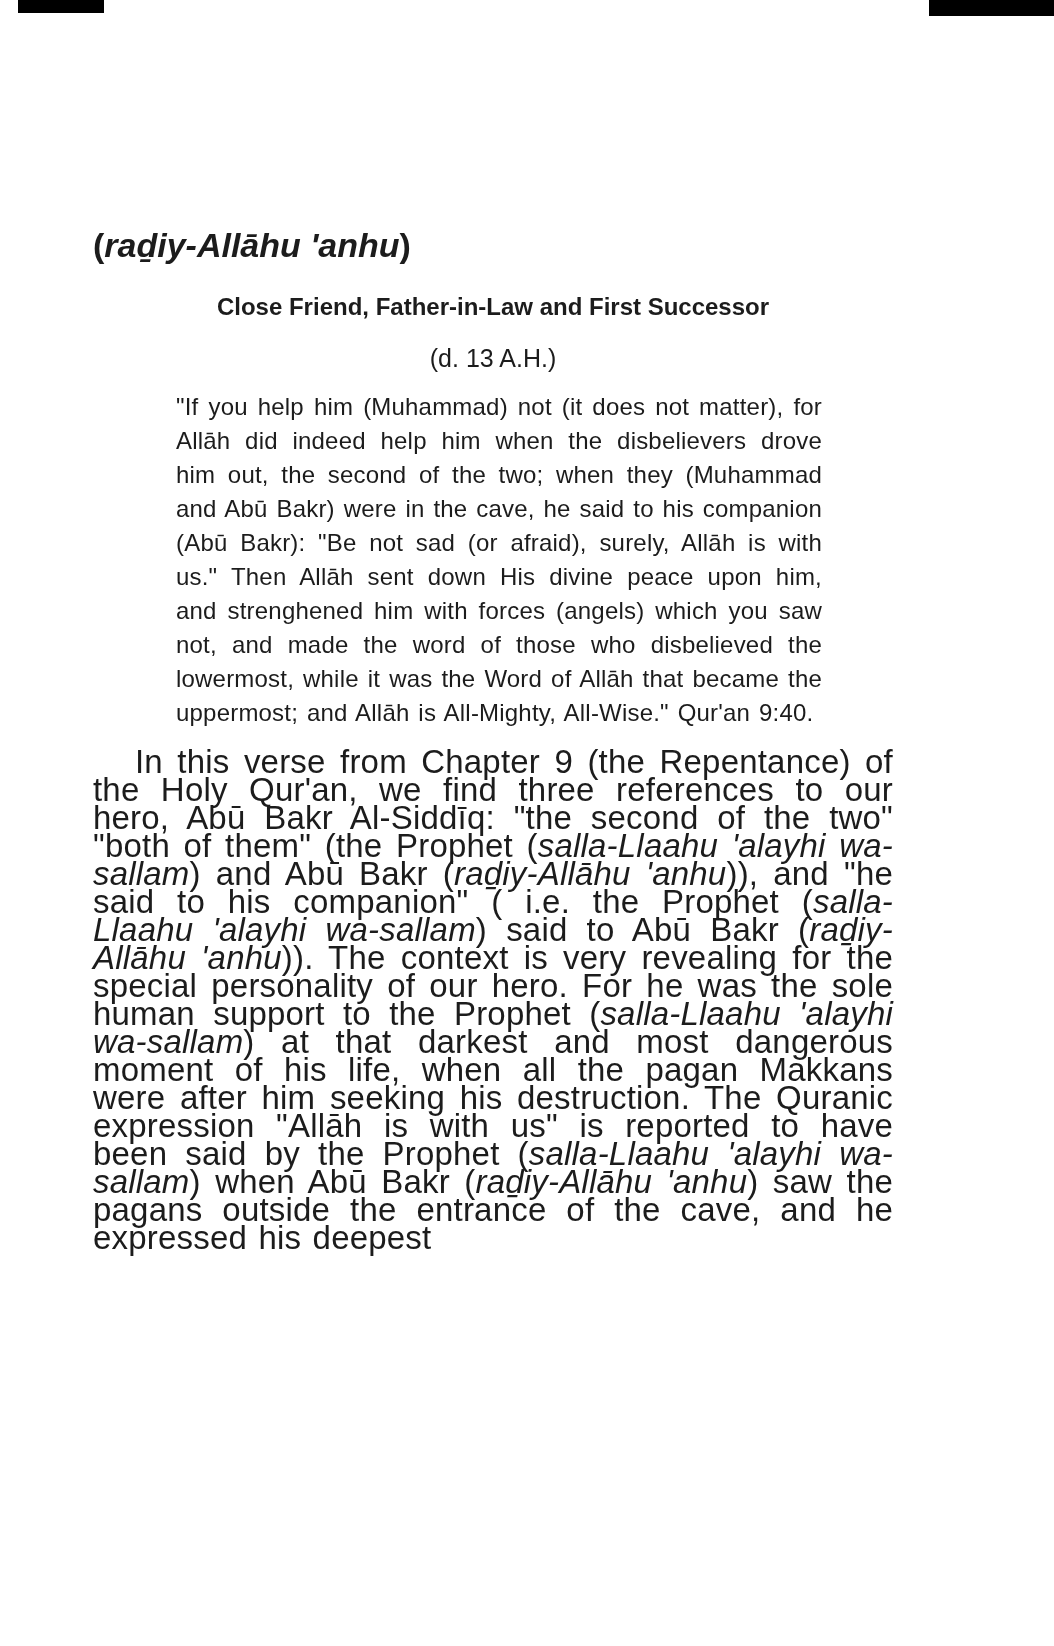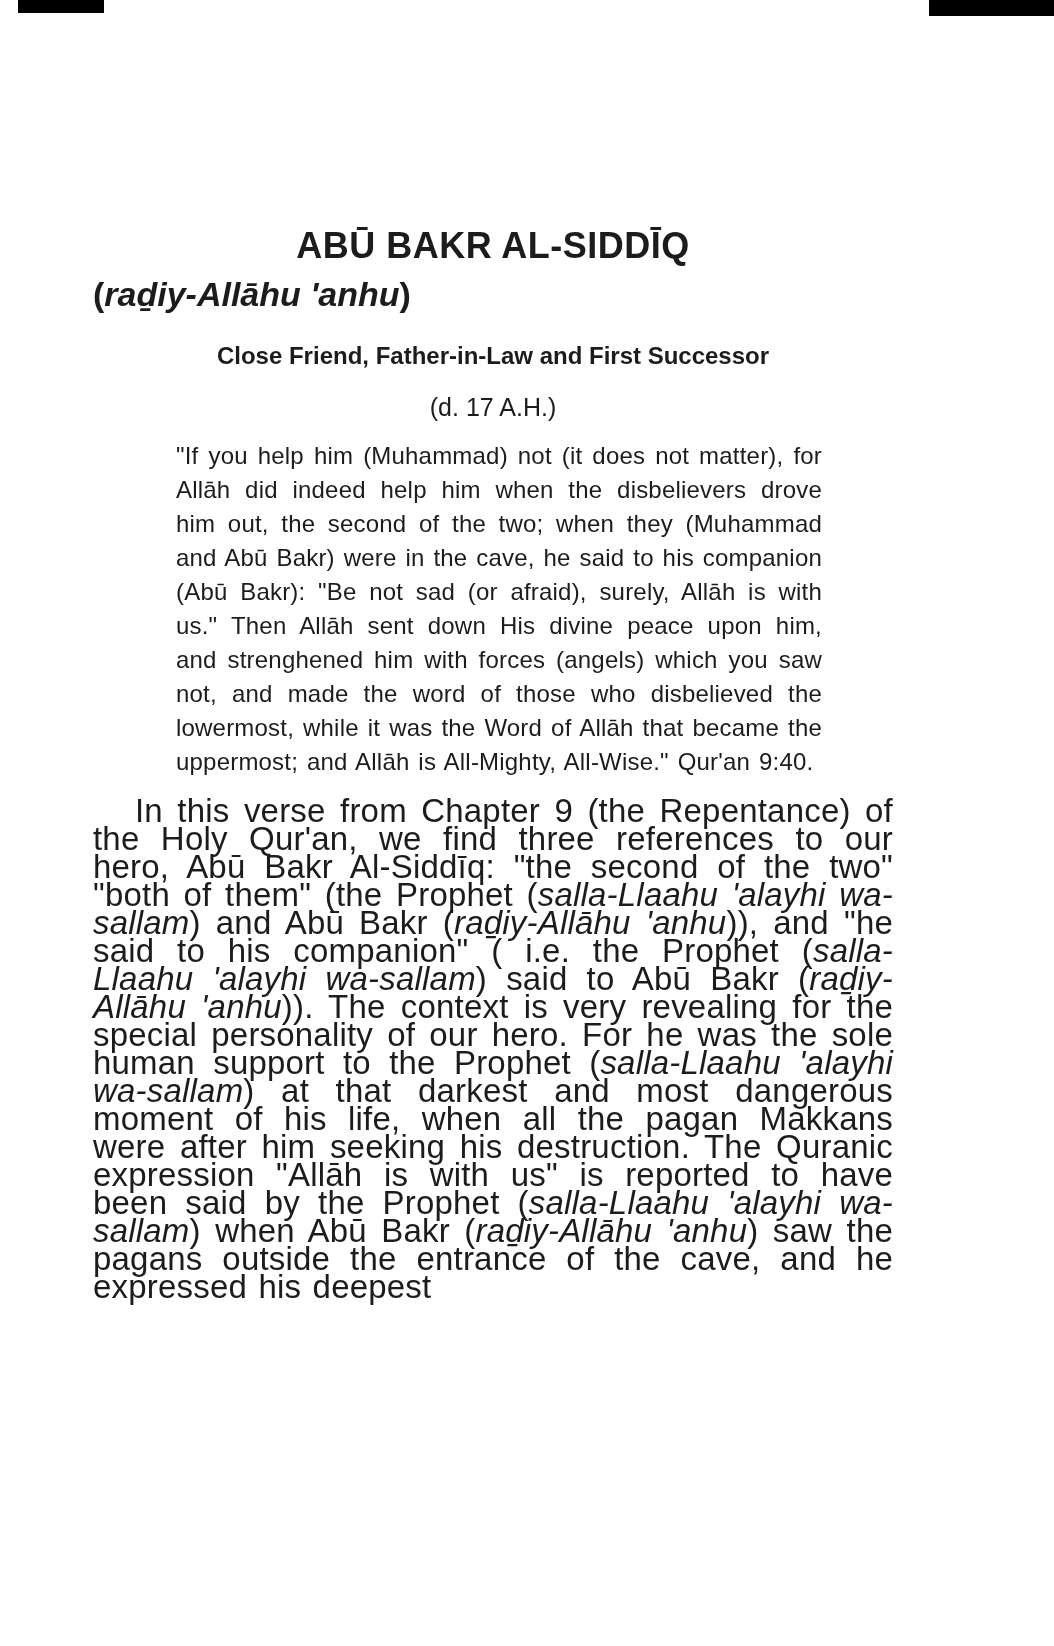--- a/index.html
+++ b/index.html
@@ -80,28 +80,27 @@
 </head>
 <body>
 
 <div class="page">
 
   <div class="scan-bar scan-bar-left"></div>
   <div class="scan-bar scan-bar-right"></div>
 
   <div class="content">
 
-    <h1 class="title">ABŪ BAKR AL-SIDDĪQ</h1>
 
     <div class="subtitle"><span>(</span><span class="it">raḏiy-Allāhu 'anhu</span><span>)</span></div>
 
     <h2 class="heading">
       <div>Close Friend, Father-in-Law and First Successor</div>
     </h2>
 
-    <div class="date-line">(d. 17 A.H.)</div>
+    <div class="date-line">(d. 13 A.H.)</div>
 
     <blockquote class="quote">"If you help him (Muhammad) not (it does not matter), for Allāh did indeed help him when the disbelievers drove him out, the second of the two; when they (Muhammad and Abū Bakr) were in the cave, he said to his companion (Abū Bakr): "Be not sad (or afraid), surely, Allāh is with us." Then Allāh sent down His divine peace upon him, and strenghened him with forces (angels) which you saw not, and made the word of those who disbelieved the lowermost, while it was the Word of Allāh that became the uppermost; and Allāh is All-Mighty, All-Wise." Qur'an 9:40.</blockquote>
 
     <p class="body-par"><span>In this verse from Chapter 9 (the Repentance) of the Holy Qur'an, we find three references to our hero, Abū Bakr Al-Siddīq: "the second of the two" "both of them" (the Prophet (</span><span class="it">salla-Llaahu 'alayhi wa-sallam</span><span>) and Abū Bakr (</span><span class="it">raḏiy-Allāhu 'anhu</span><span>)), and "he said to his companion" ( i.e. the Prophet (</span><span class="it">salla-Llaahu 'alayhi wa-sallam</span><span>) said to Abū Bakr (</span><span class="it">raḏiy-Allāhu 'anhu</span><span>)). The context is very revealing for the special personality of our hero. For he was the sole human support to the Prophet (</span><span class="it">salla-Llaahu 'alayhi wa-sallam</span><span>) at that darkest and most dangerous moment of his life, when all the pagan Makkans were after him seeking his destruction. The Quranic expression "Allāh is with us" is reported to have been said by the Prophet (</span><span class="it">salla-Llaahu 'alayhi wa-sallam</span><span>) when Abū Bakr (</span><span class="it">raḏiy-Allāhu 'anhu</span><span>) saw the pagans outside the entrance of the cave, and he expressed his deepest</span></p>
 
   </div>
 </div>
 
 </body></html>

